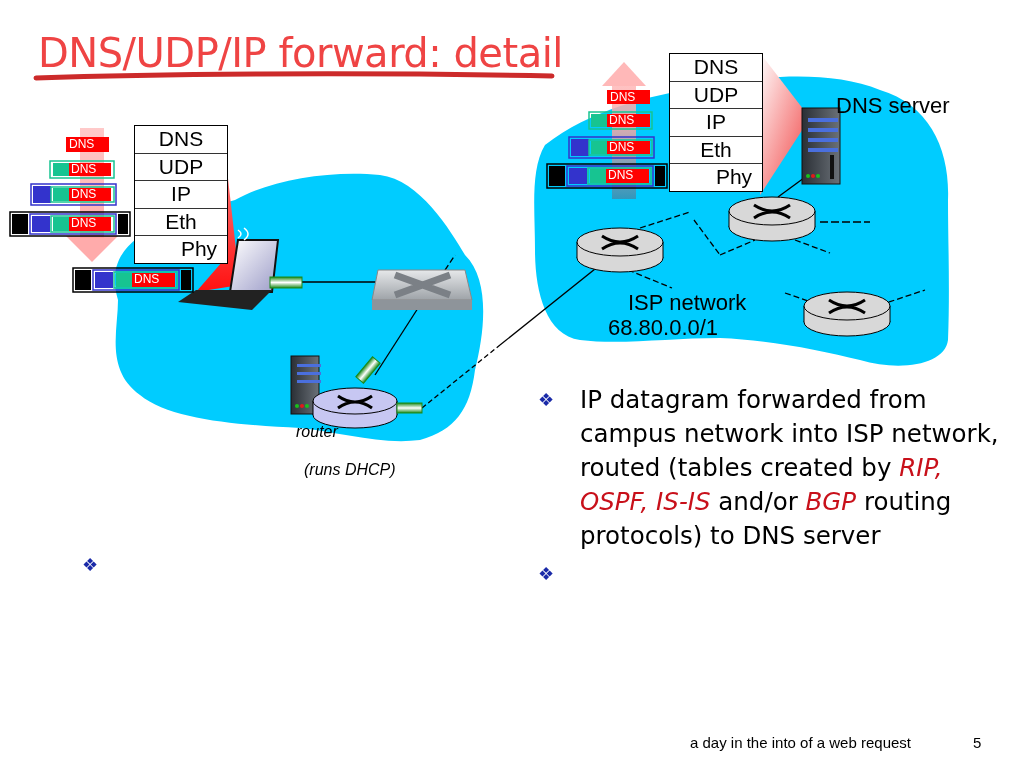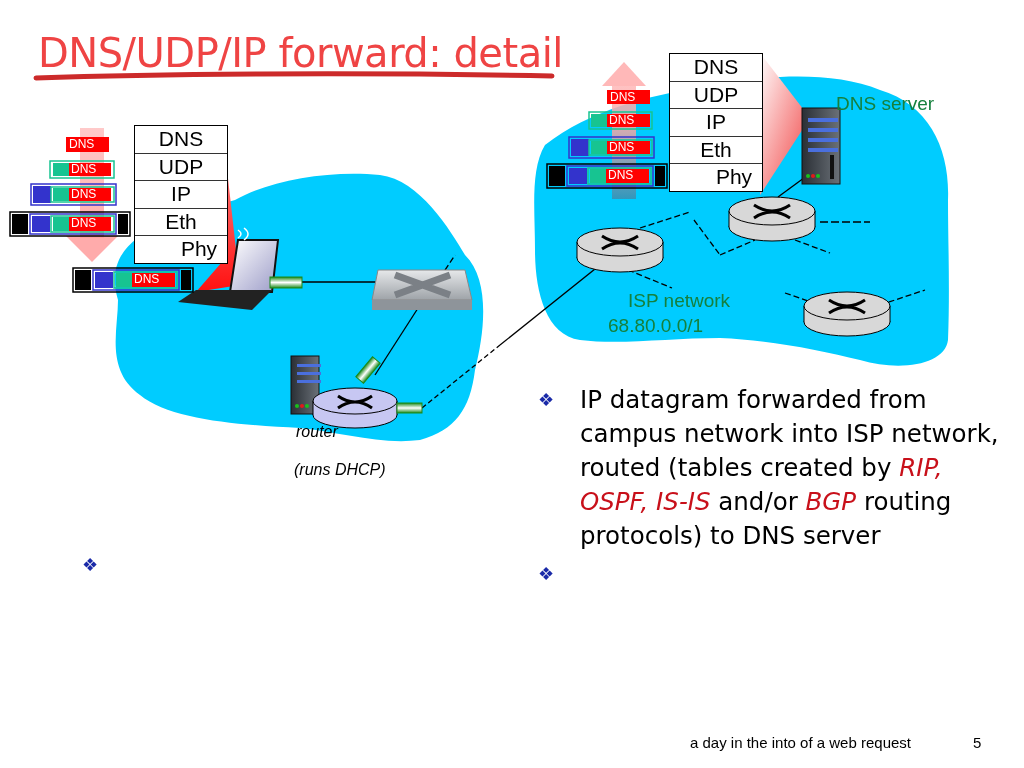--- a/index.html
+++ b/index.html
@@ -6,21 +6,21 @@
   body { width: 1024px; height: 768px; position: relative; overflow: hidden;
          font-family: "DejaVu Sans", sans-serif; }
   .abs { position: absolute; }
   #diagram { position: absolute; left: 0; top: 0; width: 1024px; height: 768px; }
   .title { left: 38px; top: 30px; font-size: 40px; color: #ef4444; white-space: nowrap;
            font-family: "DejaVu Sans", sans-serif; letter-spacing: -0.5px; }
   .stack { border: 1.5px solid #000; background: #fff; width: 92px; }
   .stack .layer { height: 26.5px; line-height: 26.5px; text-align: center; font-size: 21px;
                   font-family: "Liberation Sans", sans-serif; border-bottom: 1.5px solid #333; color:#000; }
   .stack .layer:last-child { border-bottom: none; padding-left: 36px; }
-  .lbl { font-family: "Liberation Sans", sans-serif; font-size: 19px; color: #15803d; white-space: nowrap; }
+  .lbl { font-family: "Liberation Sans", sans-serif; font-size: 22px; color: #000000; white-space: nowrap; }
   .lbl-it { font-family: "Liberation Sans", sans-serif; font-size: 16px; font-style: italic; color: #000; white-space: nowrap; line-height: 24px; }
   .bullets { font-family: "DejaVu Sans", sans-serif; font-size: 24.5px; color: #000; line-height: 34px; }
   .bullet { position: relative; padding-left: 42px; }
   .bullet .diamond { position: absolute; left: 0; top: 0; color: #1a2aa8; font-size: 18px; }
   .red-it { color: #c8101a; font-style: italic; }
   .footer { font-family: "Liberation Sans", sans-serif; font-size: 15px; color: #000; white-space: nowrap; }
 </style>
 </head>
 <body>
 
@@ -258,21 +258,21 @@
   <div class="layer">UDP</div>
   <div class="layer">IP</div>
   <div class="layer">Eth</div>
   <div class="layer">Phy</div>
 </div>
 
 <div class="abs lbl" style="left:836px;top:93px;">DNS server</div>
 <div class="abs lbl" style="left:628px;top:290px;">ISP network</div>
 <div class="abs lbl" style="left:608px;top:315px;">68.80.0.0/1</div>
 <div class="abs lbl-it" style="left:296px;top:420px;">router</div>
-<div class="abs lbl-it" style="left:294px;top:458px;">(runs DHCP)</div>
+<div class="abs lbl-it" style="left:304px;top:458px;">(runs DHCP)</div>
 
 <div class="abs bullets" style="left:82px;top:548px;width:400px;">
   <div class="bullet">
     <span class="diamond">❖</span>
   </div>
 </div>
 
 <div class="abs bullets" style="left:538px;top:383px;width:480px;">
   <div class="bullet">
     <span class="diamond">❖</span>

